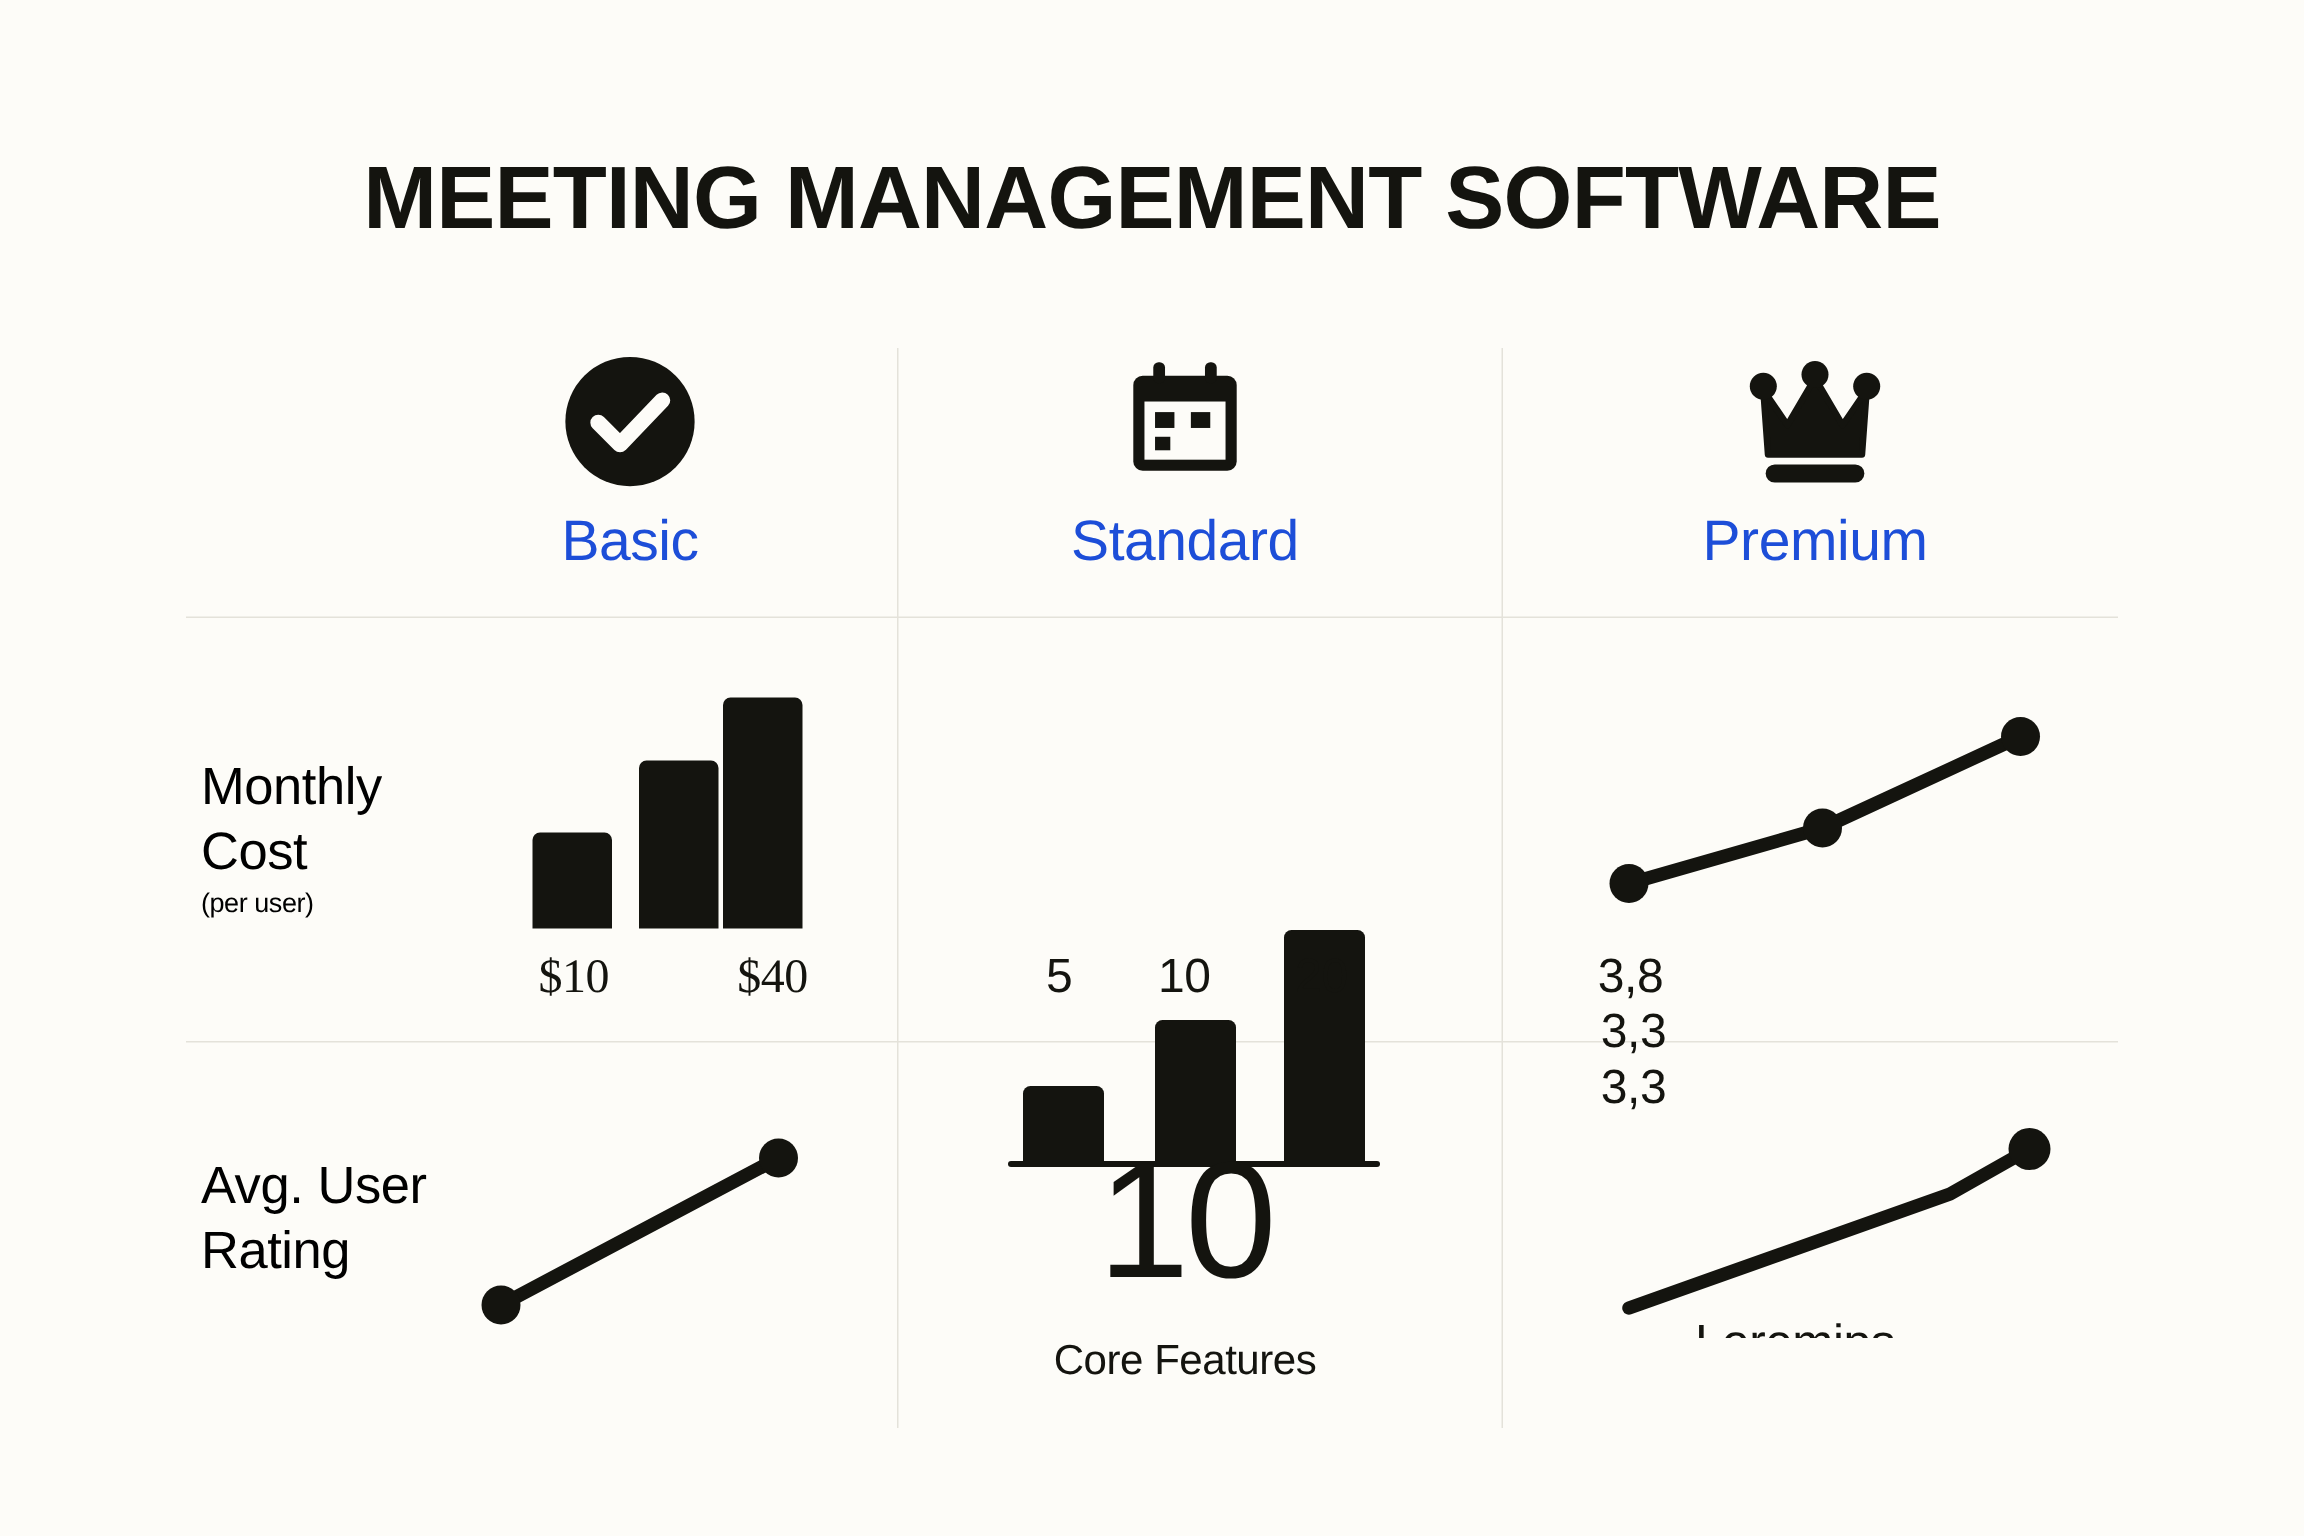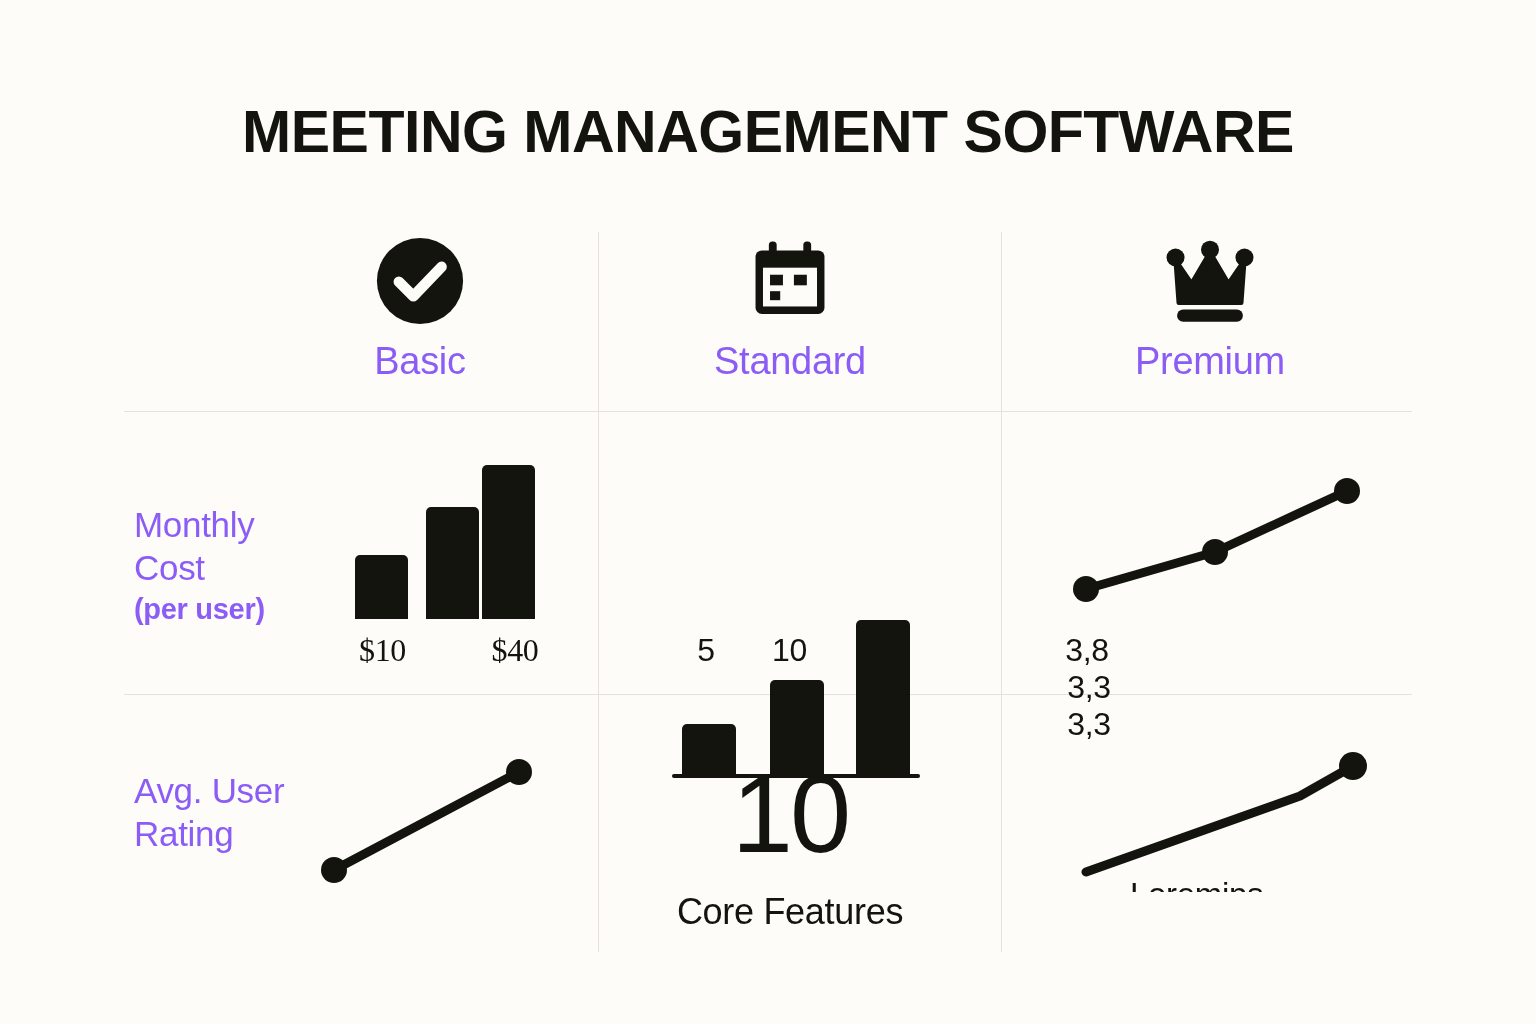--- a/index.html
+++ b/index.html
@@ -74,41 +74,41 @@
     height: 98px;
     display: flex;
     align-items: center;
     justify-content: center;
   }
 
   .col-label {
     margin-top: 10px;
     font-size: 38px;
     font-weight: 500;
-    color: #8b5cf6;
+    color: #1d4ed8;
     letter-spacing: -0.3px;
   }
 
   
   .row-label {
     position: absolute;
     left: 134px;
     width: 200px;
     font-size: 35px;
     font-weight: 500;
     line-height: 1.22;
     letter-spacing: -0.3px;
-    color: #8b5cf6;
+    color: #000000;
   }
   .row-label.rl1 { top: 490px; }
   .row-label.rl2 { top: 756px; }
   .row-sub {
     display: block;
-    font-size: 29px;
-    font-weight: 700;
+    font-size: 18px;
+    font-weight: 400;
     line-height: 1.3;
     margin-top: 2px;
   }
 
   
   .cell {
     position: absolute;
   }
 
   
@@ -155,21 +155,21 @@
   }
   .big-number {
     font-size: 110px;
     font-weight: 500;
     line-height: 1;
     letter-spacing: -3px;
     color: #14140F;
   }
   .big-caption {
     margin-top: 22px;
-    font-size: 36px;
+    font-size: 28px;
     font-weight: 500;
     letter-spacing: -0.3px;
     color: #14140F;
   }
 
   
   .clip-wrap {
     position: absolute;
     overflow: hidden;
   }

